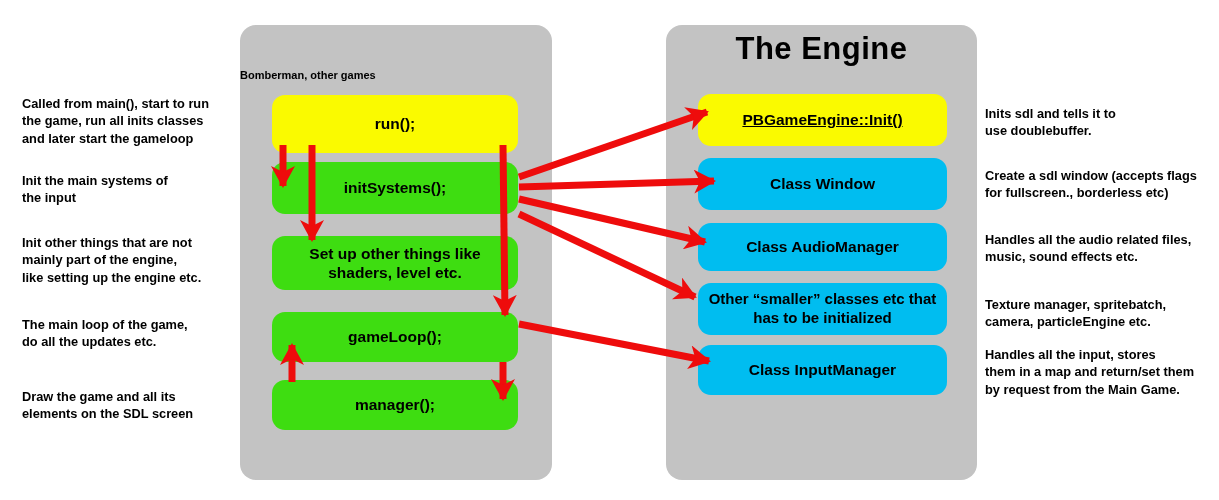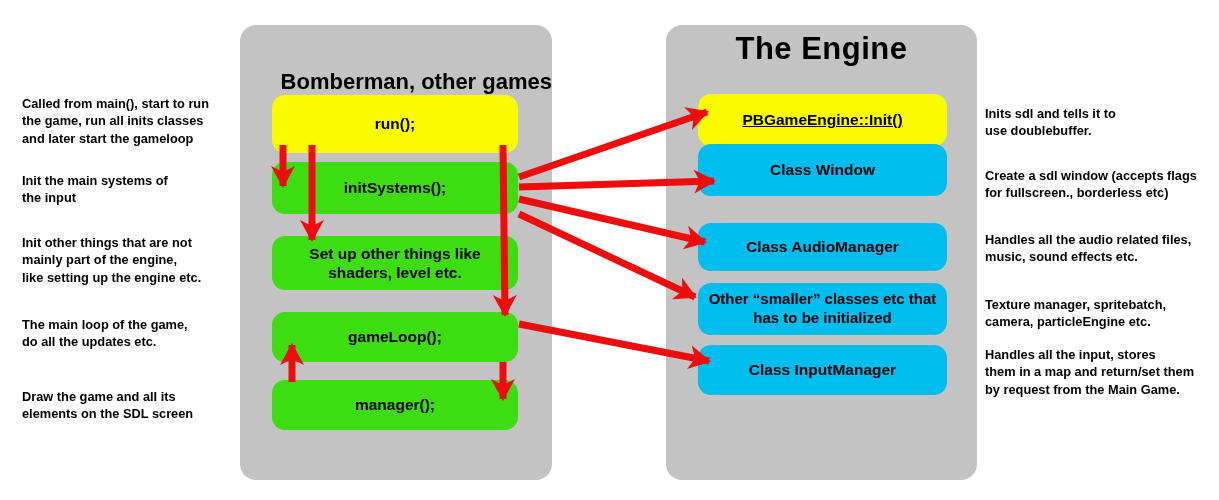--- a/index.html
+++ b/index.html
@@ -17,38 +17,38 @@
     border-radius:16px;
   }
   #panel-game{left:240px;top:25px;width:312px;height:455px;}
   #panel-engine{left:666px;top:25px;width:311px;height:455px;}
   .panel-title{
     position:absolute;left:0;top:6px;width:100%;
     text-align:center;font-size:31px;font-weight:bold;letter-spacing:0.5px;
   }
   .panel-sub{
     position:absolute;left:0;top:44px;width:100%;
-    text-align:right;font-size:22px;font-weight:bold;
+    text-align:left;font-size:11px;font-weight:bold;
   }
   .node{
     position:absolute;
     border-radius:13px;
     display:flex;align-items:center;justify-content:center;
     text-align:center;
     font-size:15.5px;font-weight:bold;
     padding:4px 10px;box-sizing:border-box;
     line-height:1.25;
   }
   #n-run{left:272px;top:95px;width:246px;height:58px;}
   #n-init{left:272px;top:162px;width:246px;height:52px;}
   #n-setup{left:272px;top:236px;width:246px;height:54px;}
   #n-gameloop{left:272px;top:312px;width:246px;height:50px;}
   #n-drawgame{left:272px;top:380px;width:246px;height:50px;}
   #n-pbinit{left:698px;top:94px;width:249px;height:52px;text-decoration:underline;}
-  #n-window{left:698px;top:144px;width:249px;height:52px;}
+  #n-window{left:698px;top:158px;width:249px;height:52px;}
   #n-audio{left:698px;top:223px;width:249px;height:48px;}
   #n-other{left:698px;top:283px;width:249px;height:52px;font-size:15px;}
   #n-input{left:698px;top:345px;width:249px;height:50px;}
   .note{
     position:absolute;
     font-size:12.8px;font-weight:bold;
     line-height:1.35;
     white-space:pre-line;
   }
   .note-left{left:22px;width:215px;}

